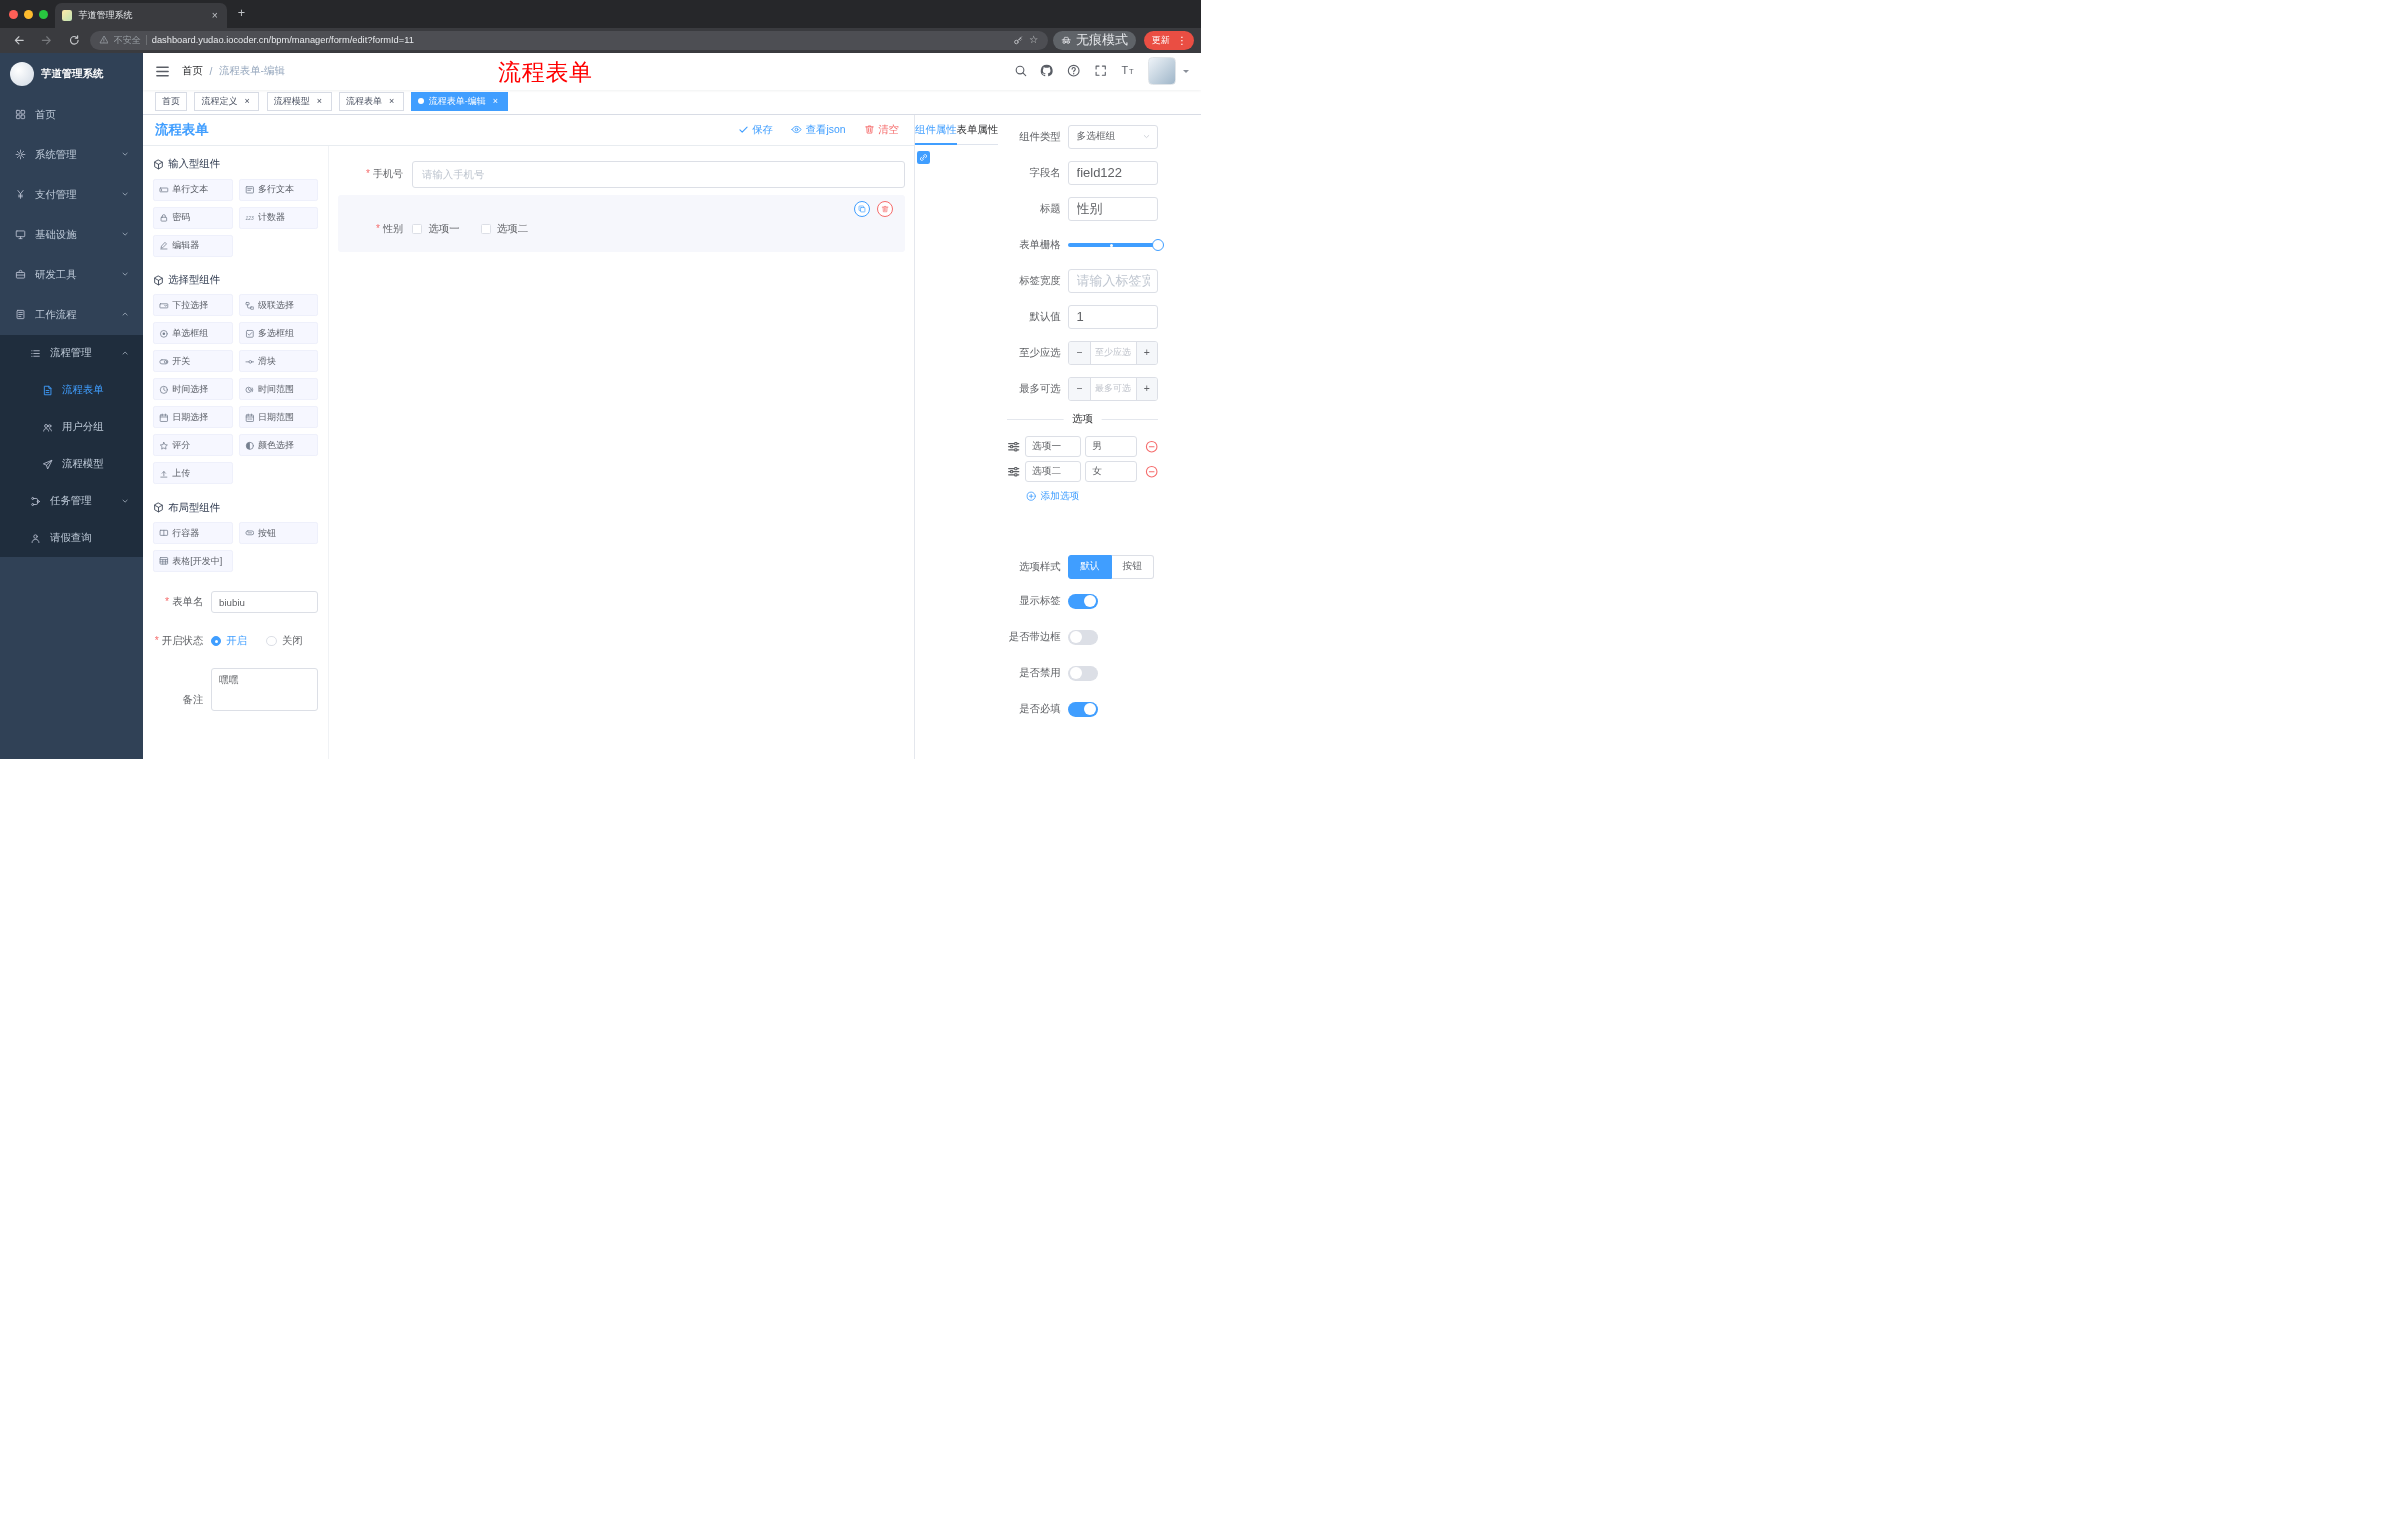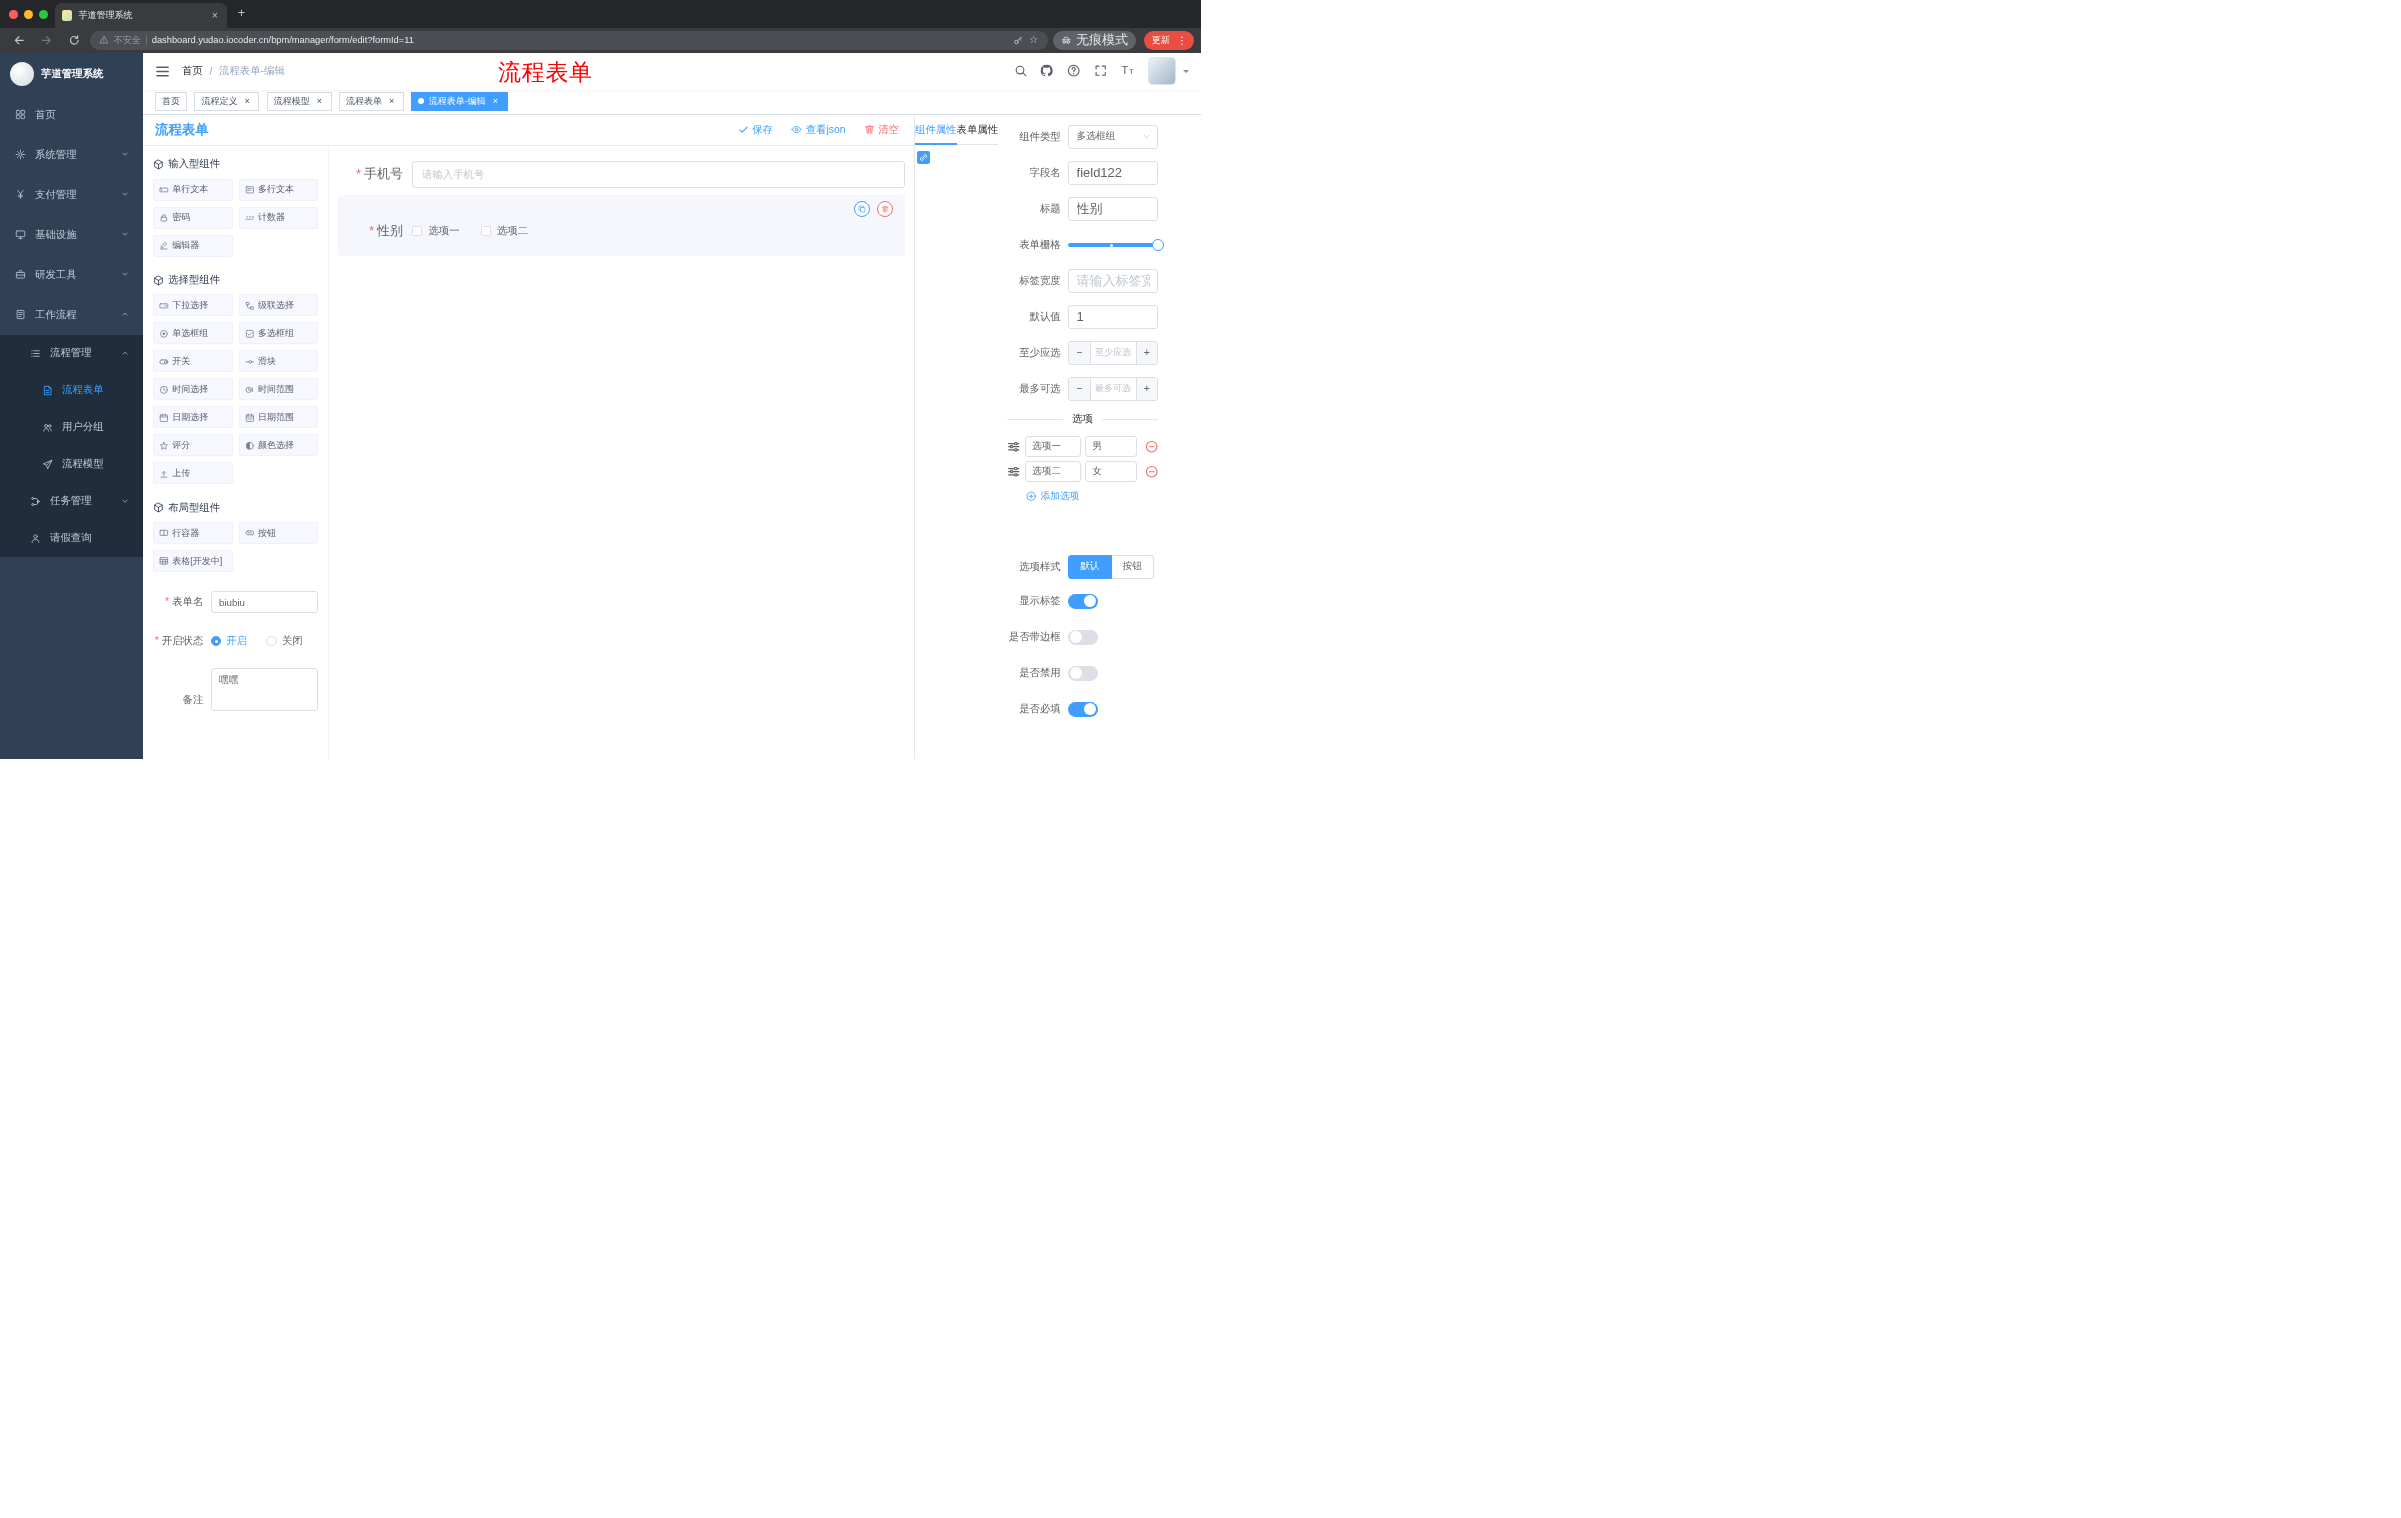--- a/index.html
+++ b/index.html
@@ -102,21 +102,21 @@
 .radio{display:flex;align-items:center;gap:5.2px;font-size:10.4px;color:#606266;cursor:pointer}
 .r-dot{width:10.4px;height:10.4px;border:0.7px solid #dcdfe6;border-radius:50%;background:#fff;position:relative;flex:none}
 .radio.checked .r-dot{background:#409EFF;border-color:#409EFF}
 .radio.checked .r-dot::after{content:"";position:absolute;left:3px;top:3px;width:3px;height:3px;border-radius:50%;background:#fff}
 .radio.checked .r-lbl{color:#409EFF}
 .el-textarea{flex:1;height:43px;border:0.7px solid #dcdfe6;border-radius:3px;padding:4.5px 7.4px;font-size:9.7px;color:#606266;resize:none;outline:none;font-family:inherit;min-width:0}
 
 
 .canvas{flex:1;padding:15px 9px;background:#fff;min-width:0}
 .canvas-row{display:flex;align-items:center}
-.cv-label{width:74px;flex:none;text-align:right;padding-right:9px;font-size:13px;color:#606266;white-space:nowrap}
+.cv-label{width:74px;flex:none;text-align:right;padding-right:9px;font-size:10px;color:#606266;white-space:nowrap}
 .cv-input{flex:1;height:27px;border:0.7px solid #dcdfe6;border-radius:3px;padding:0 9px;font-size:10.4px;color:#606266;background:#fff;outline:none;min-width:0;font-family:inherit}
 .gender-block{margin-top:7.4px;background:#f6f7fc;border-radius:3px;position:relative;padding:27px 0 16.3px}
 .gb-actions{position:absolute;top:6px;right:12px;display:flex;gap:6.7px}
 .circle-btn{width:16.3px;height:16.3px;border-radius:50%;display:flex;align-items:center;justify-content:center;background:#fff;cursor:pointer}
 .circle-btn.blue{border:0.7px solid #409EFF;color:#409EFF}
 .circle-btn.red{border:0.7px solid #F56C6C;color:#F56C6C}
 .circle-btn i{width:8.2px;height:8.2px}
 .checkboxes{display:flex;gap:21px;align-items:center}
 .checkbox{display:flex;align-items:center;gap:6px;font-size:10.4px;color:#606266;cursor:pointer}
 .cb-box{width:10.4px;height:10.4px;border:0.7px solid #dcdfe6;border-radius:1.5px;background:#fff;flex:none}

